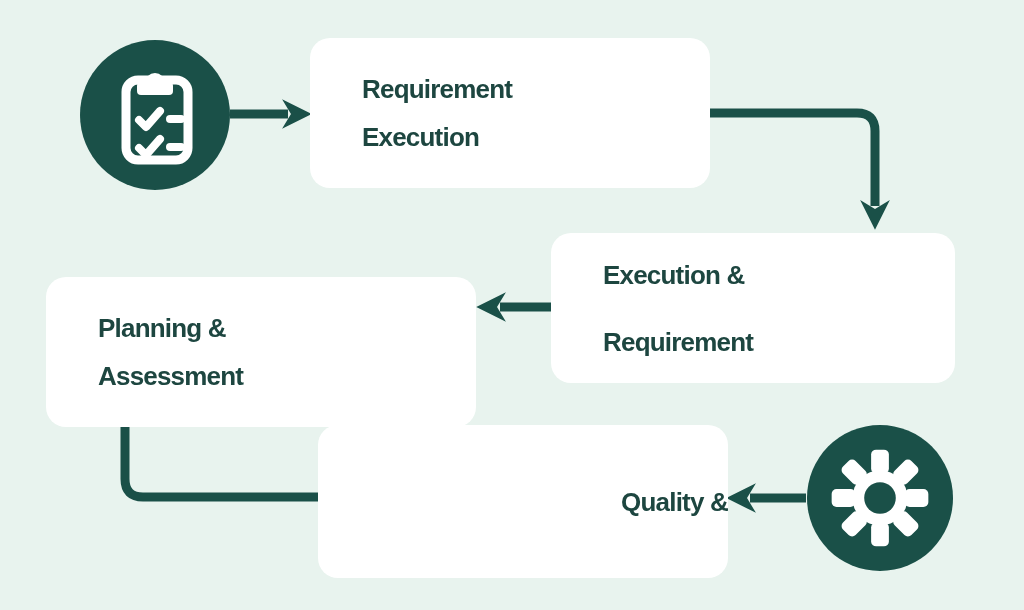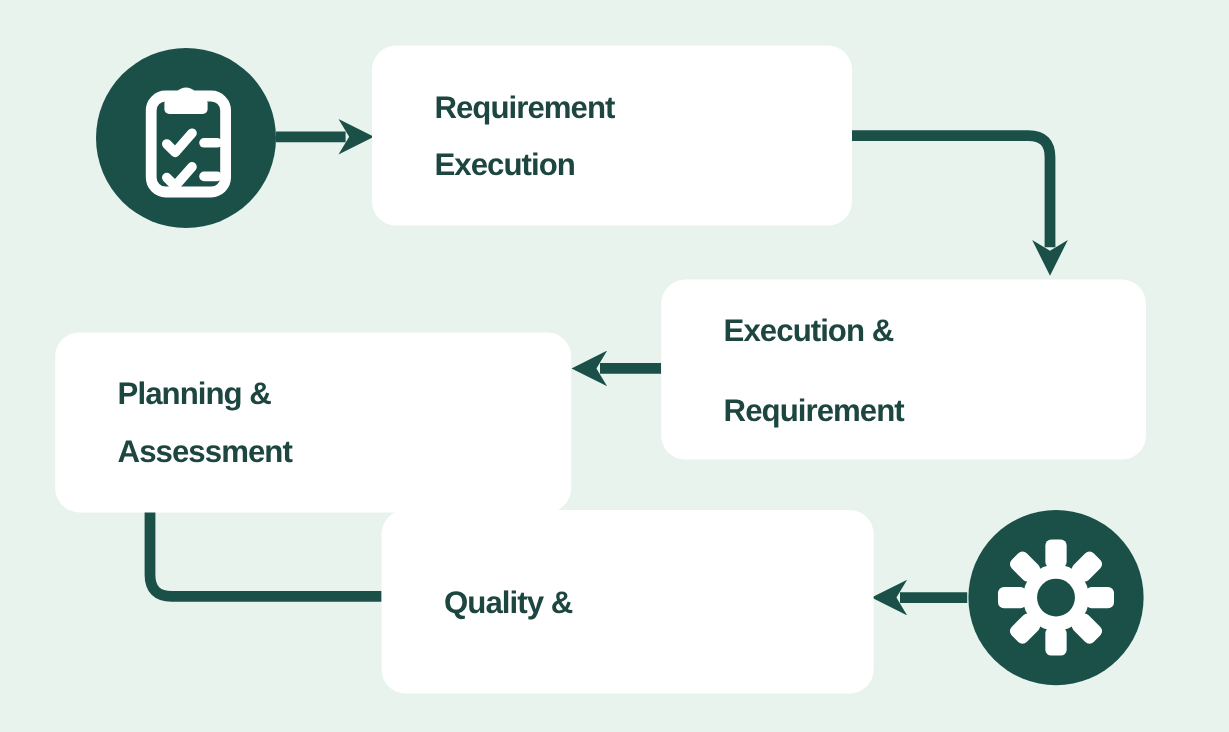--- a/index.html
+++ b/index.html
@@ -28,21 +28,21 @@
     display:block;
     font-size:26px;
     font-weight:700;
     line-height:48px;
     letter-spacing:-0.8px;
     color:var(--text);
   }
   #node-requirement{left:310px;top:38px;width:400px;height:150px;}
   #node-execution  {left:551px;top:233px;width:404px;height:150px;gap:19px;}
   #node-planning   {left:46px; top:233px;width:430px;height:150px;margin-top:44px;}
-  #node-quality    {left:318px;top:425px;width:410px;height:153px;}
+  #node-quality    {left:318px;top:425px;width:410px;height:153px;align-items:flex-end;}
   .badge{position:absolute;}
   #badge-clipboard{left:80px;top:40px;width:150px;height:150px;}
   #badge-gear{left:806px;top:424px;width:148px;height:148px;}
   .badge svg{display:block;width:100%;height:100%;}
   .badge .disc{fill:var(--dark);}
   .badge .wht{fill:#ffffff;}
   .badge .strk{fill:none;stroke:#ffffff;stroke-width:9;}
   .badge .tick{fill:none;stroke:#ffffff;stroke-width:8;stroke-linecap:round;stroke-linejoin:round;}
 </style>
 </head>

